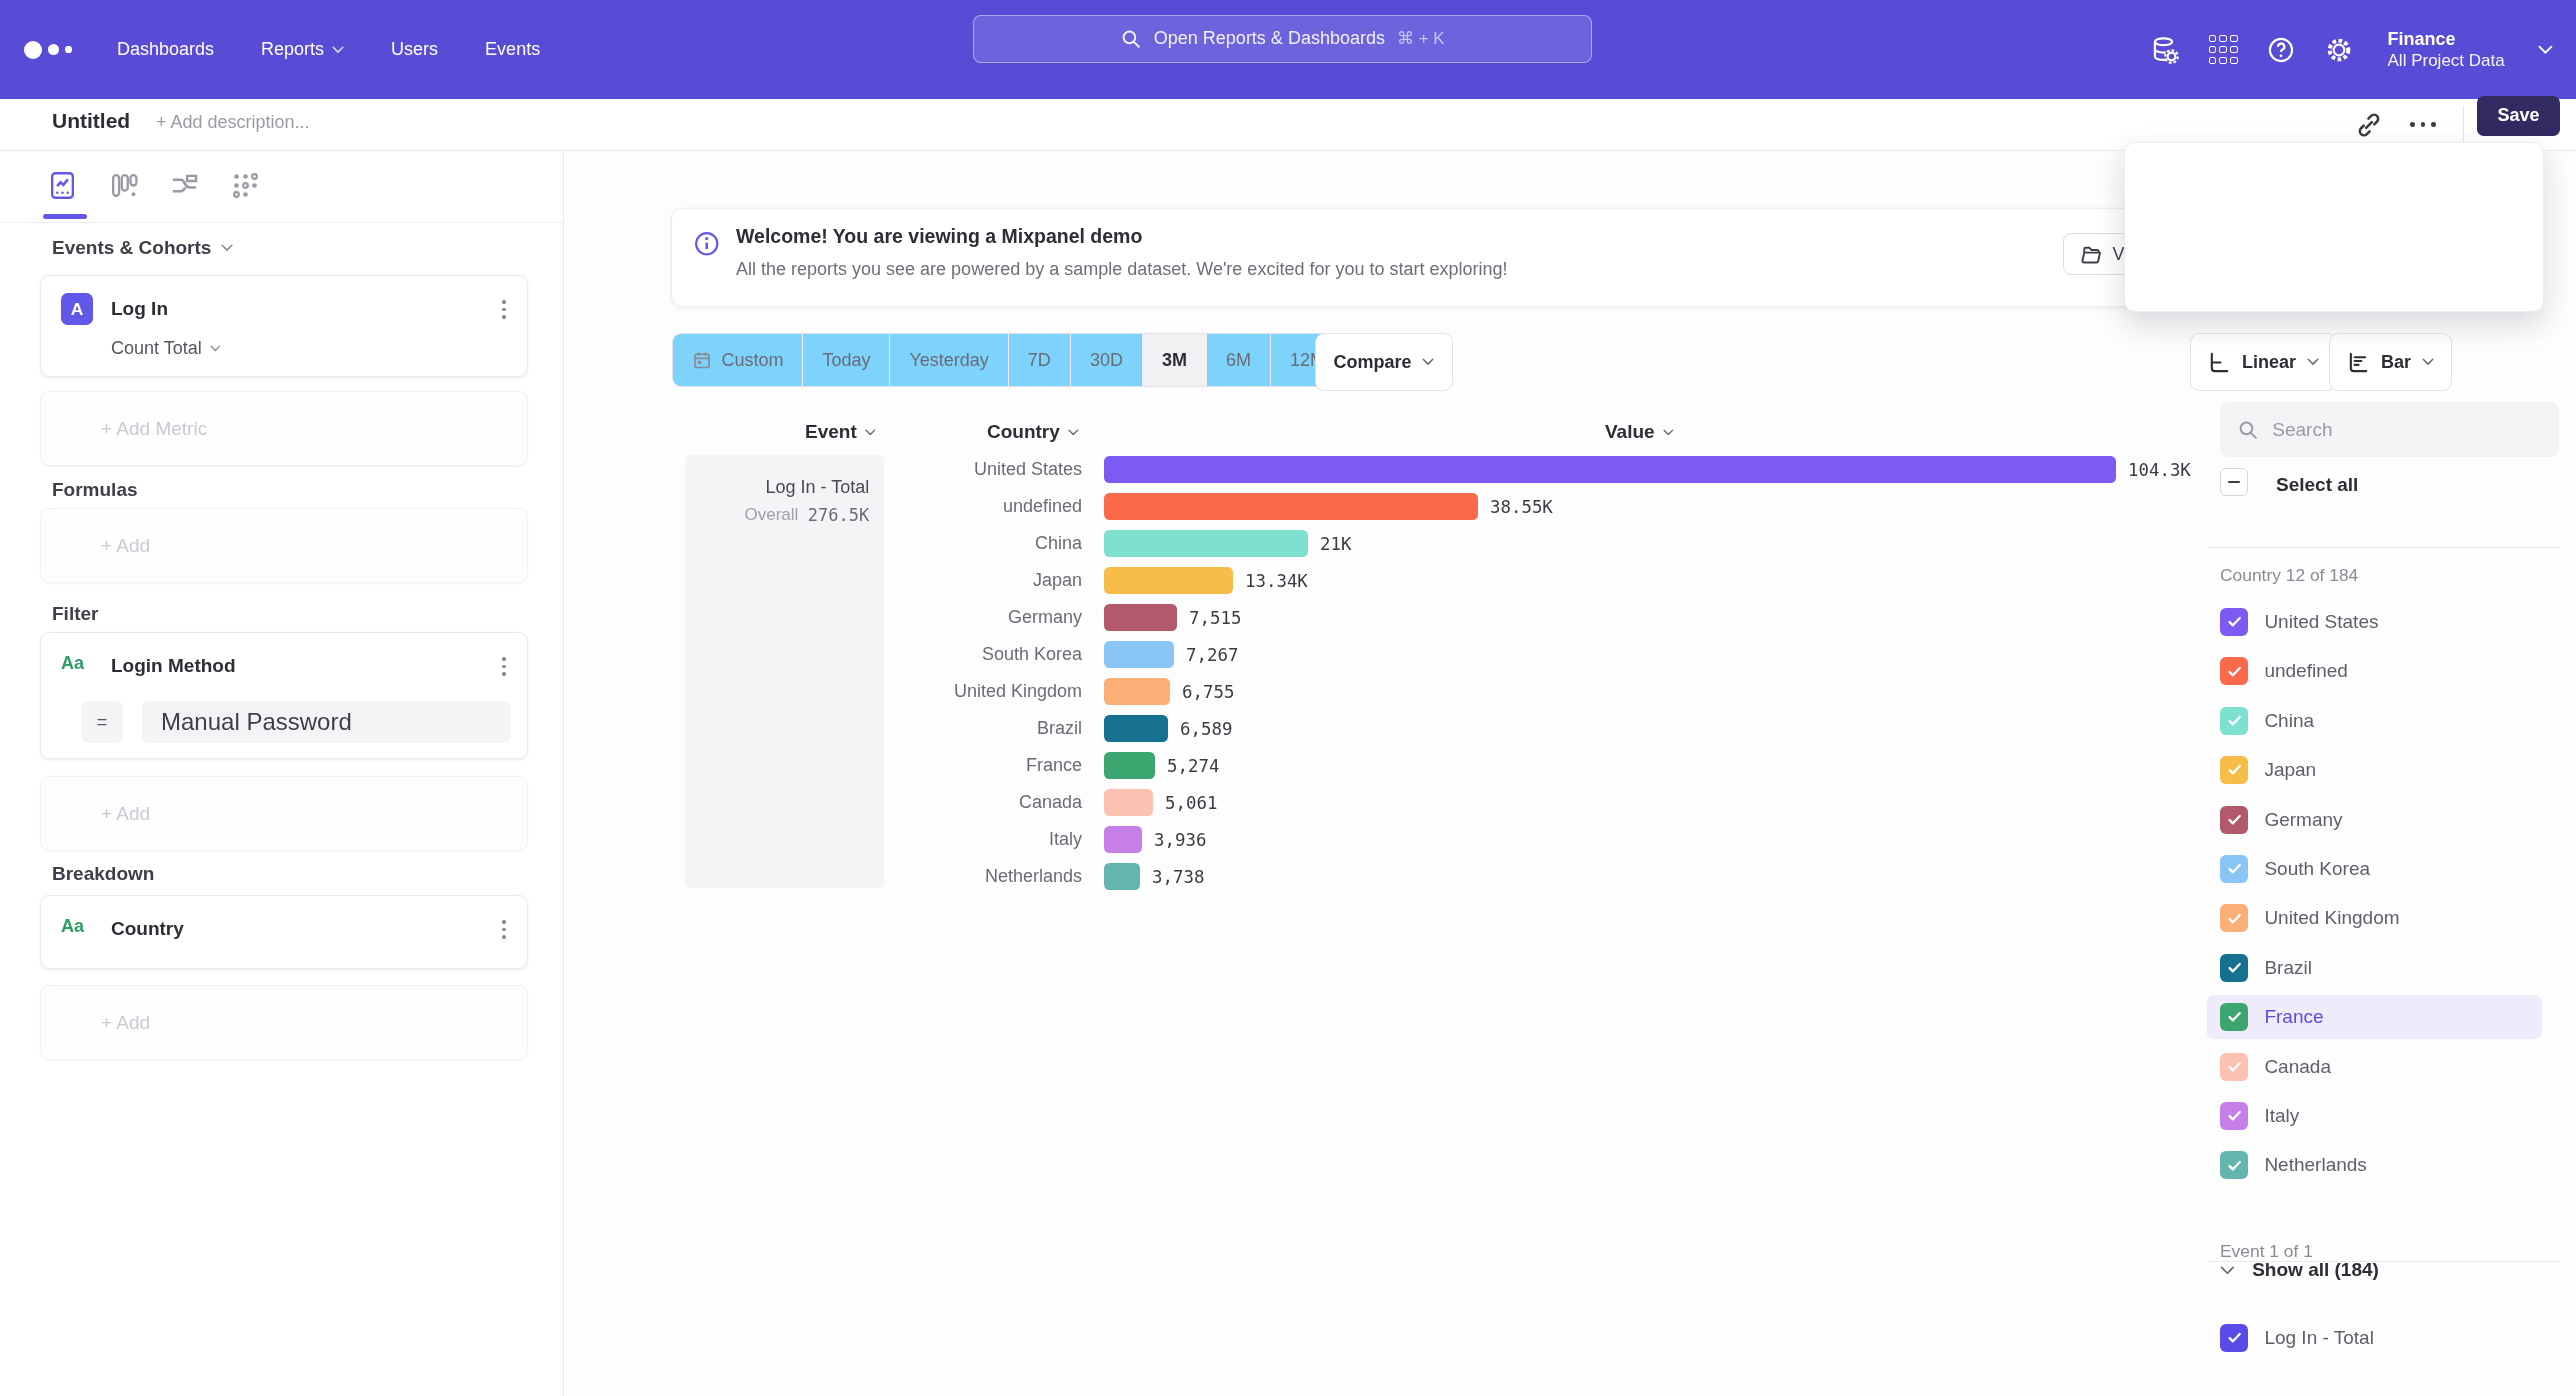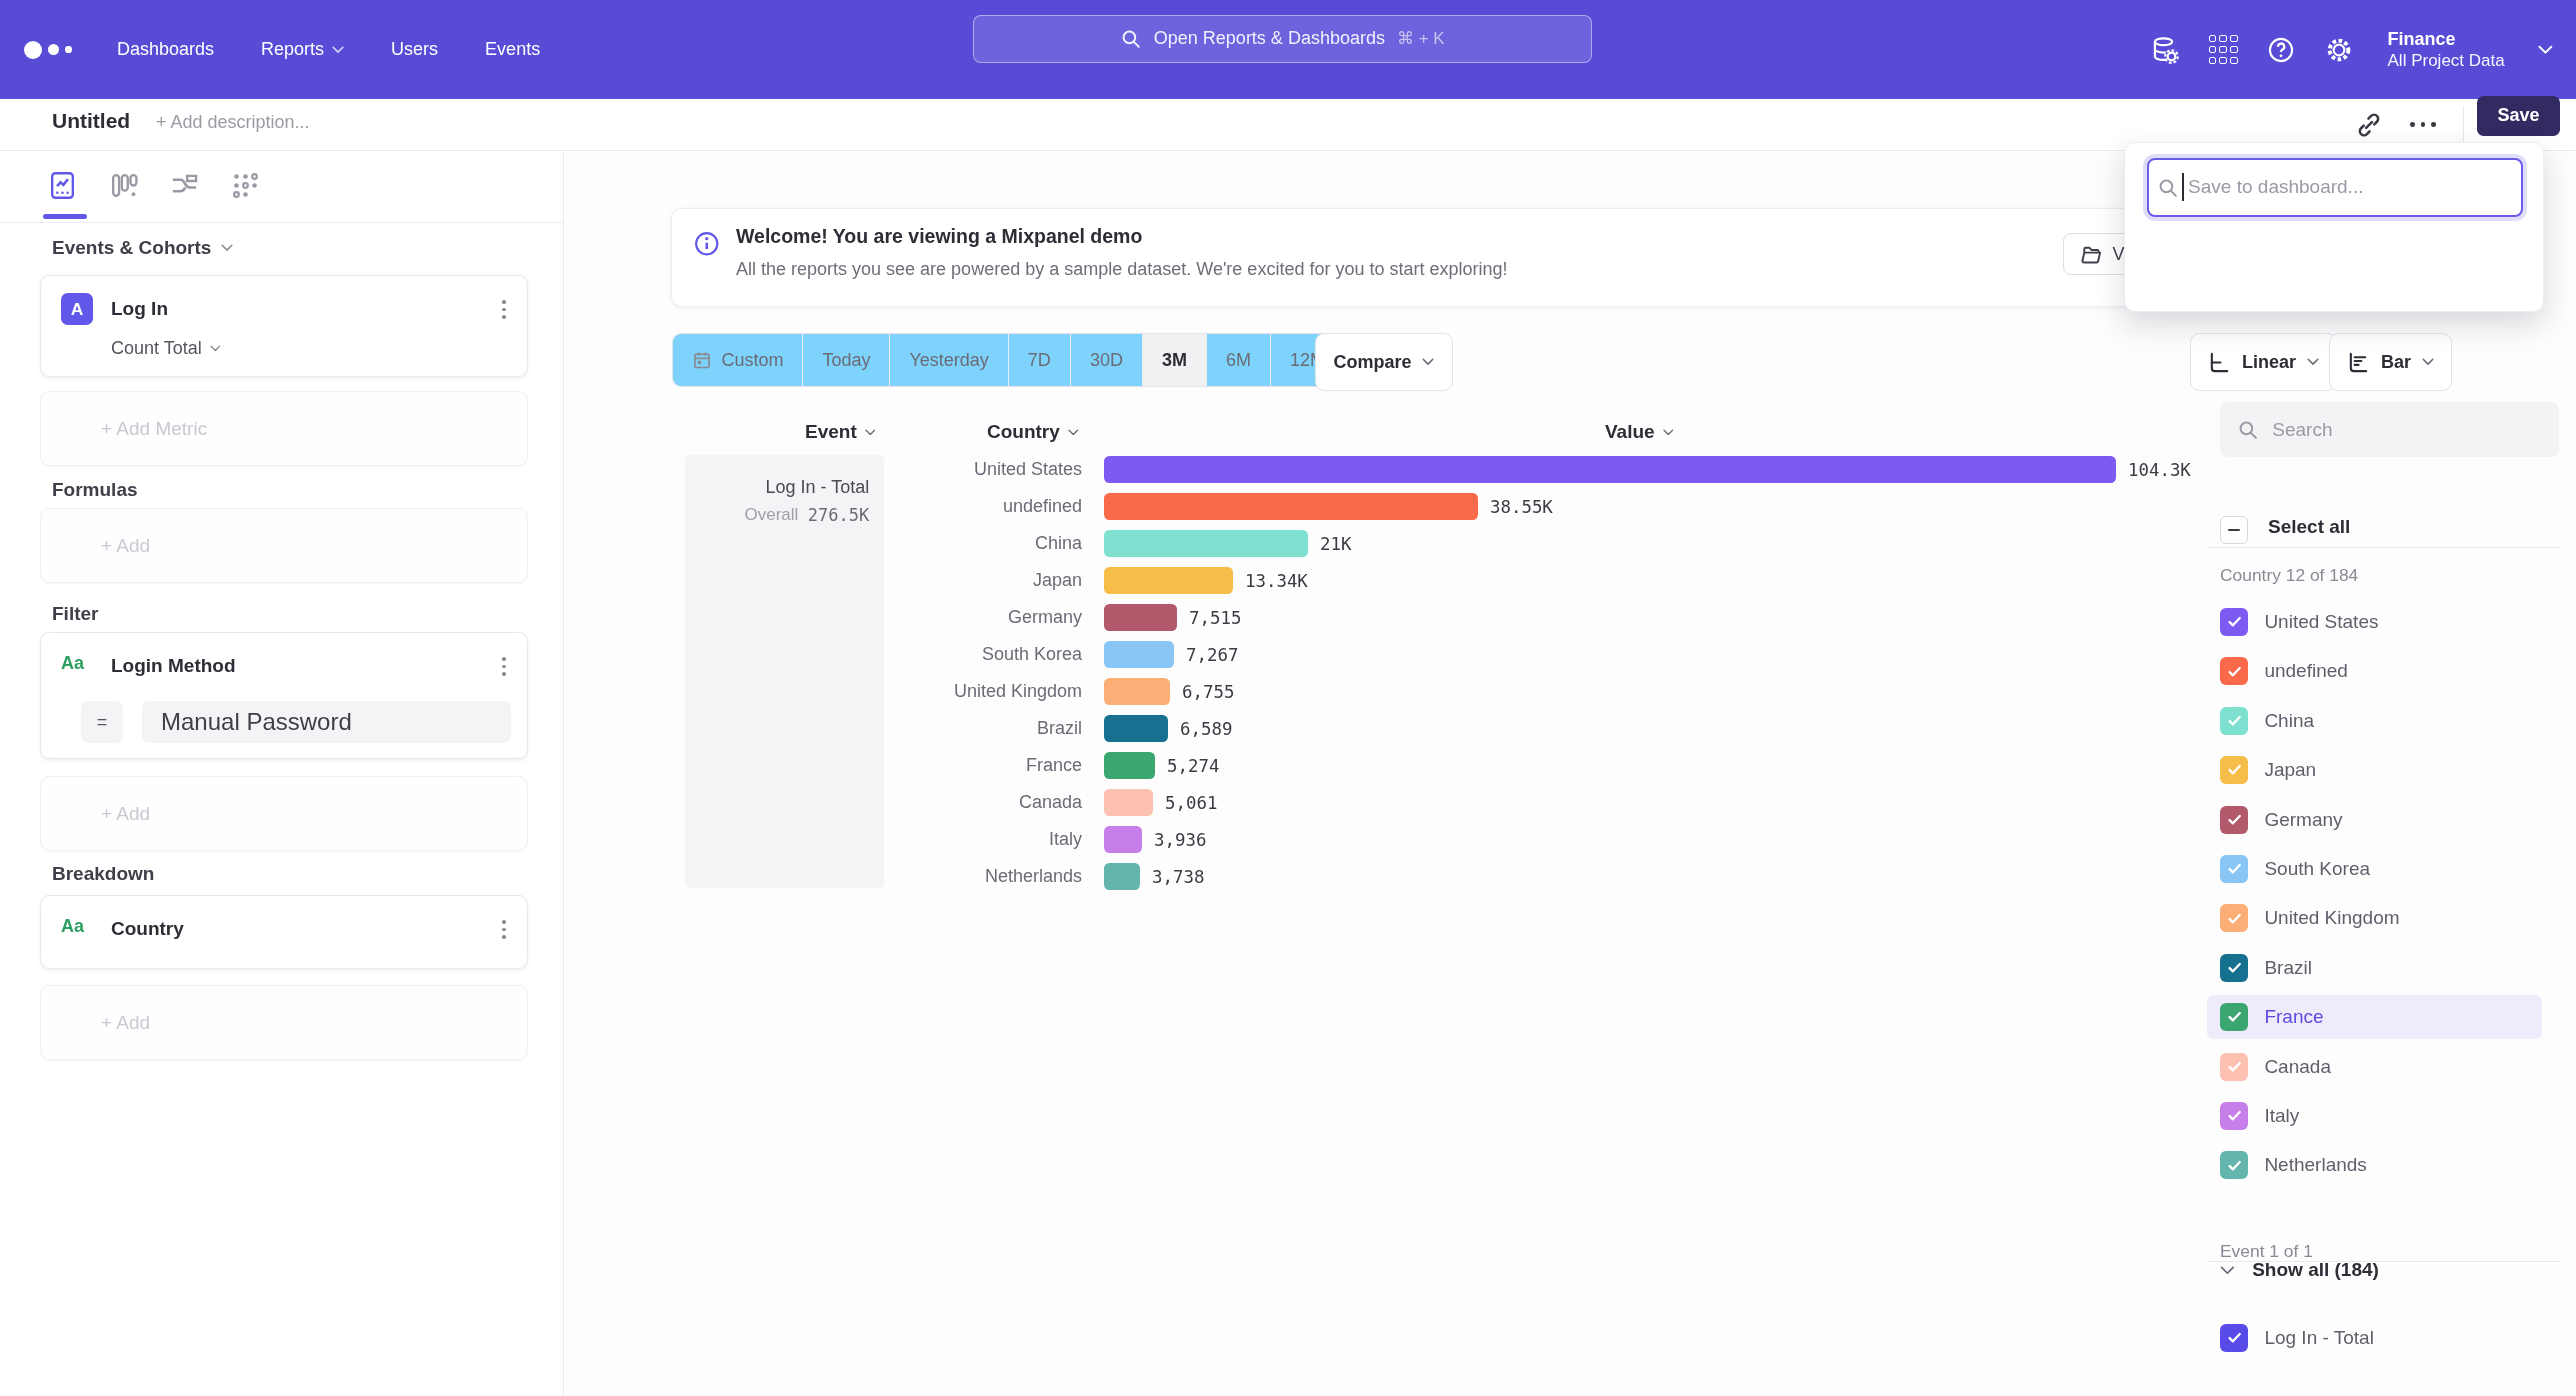--- a/index.html
+++ b/index.html
@@ -81,21 +81,21 @@
   .ec2 b{font-family:"DejaVu Sans Mono",monospace;font-weight:400;color:#6b6b76}
   #chart-rows{position:absolute;left:685px;top:451px}
   .crow{display:flex;align-items:center;height:37px}
   .clabel{width:397px;text-align:right;font-size:18px;color:#6b6b76}
   .cbar{height:27px;border-radius:5.4px;margin-left:22px;flex:none}
   .cval{margin-left:12px;font-family:"DejaVu Sans Mono",monospace;font-size:17.4px;color:#3b3b44}
 
   
   .lsearch{position:absolute;left:2220px;top:402px;width:339px;height:55px;background:#F3F3F5;border-radius:8px;display:flex;align-items:center;gap:13.4px;padding-left:17.4px;color:#8a8a95;cursor:text}
   .lsearch span{font-size:19px;color:#9a9aa6}
-  .selall{position:absolute;left:2220px;top:516px;display:flex;align-items:flex-start;gap:20px;cursor:pointer}
+  .selall{position:absolute;left:2220px;top:468px;display:flex;align-items:flex-end;gap:28px;cursor:pointer}
   .selall .box{width:28px;height:28px;background:#fff;border:1.3px solid #D6D6DE;border-radius:6px;display:flex;align-items:center;justify-content:center}
   .dash{width:12px;height:2.7px;background:#3b3b44;border-radius:1.3px}
   .selall span{font-size:19px;font-weight:600;color:#2d2d36}
   .ldiv{position:absolute;left:2207px;width:353px;height:1.3px;background:#E8E8ED}
   .lhead{position:absolute;left:2220px;font-size:17.4px;color:#8a8a95}
   #country-rows{position:absolute;left:2207px;top:600px}
   .lrow{display:flex;align-items:center;gap:16px;height:44px;width:335px;border-radius:6.7px;padding-left:13.4px;margin-bottom:5.4px;cursor:pointer}
   .lrow.hl{background:#EFEBFA}
   .cb{width:28px;height:28px;border-radius:6px;display:flex;align-items:center;justify-content:center;flex:none}
   .lrow span{font-size:19px;color:#5f5f6b}
@@ -648,24 +648,14 @@
 <div class="eventrow">
   <span class="cb" id="event-cb" style="background: rgb(88, 75, 232);">
       <svg width="17.4" height="17.4" viewBox="0 0 24 24">
         <path d="M5 12.5l4.5 4.5L19 7" fill="none" stroke="#fff" stroke-width="3.2" stroke-linecap="round" stroke-linejoin="round"></path>
       </svg>
     </span>
   <span>Log In - Total</span>
 </div>
 
 <div class="popover">
-  <div class="pop-input">
-    <span>
-        <svg width="21.5" height="21.5" viewBox="0 0 24 24" fill="none" stroke="currentColor" stroke-width="2.2" stroke-linecap="round">
-          <circle cx="10.5" cy="10.5" r="6.5"></circle>
-          <path d="M15.5 15.5L21 21"></path>
-        </svg>
-      </span>
-    <span class="caret"></span>
-    <span>Save to dashboard...</span>
-  </div>
 </div>
 
 
 </body></html>

